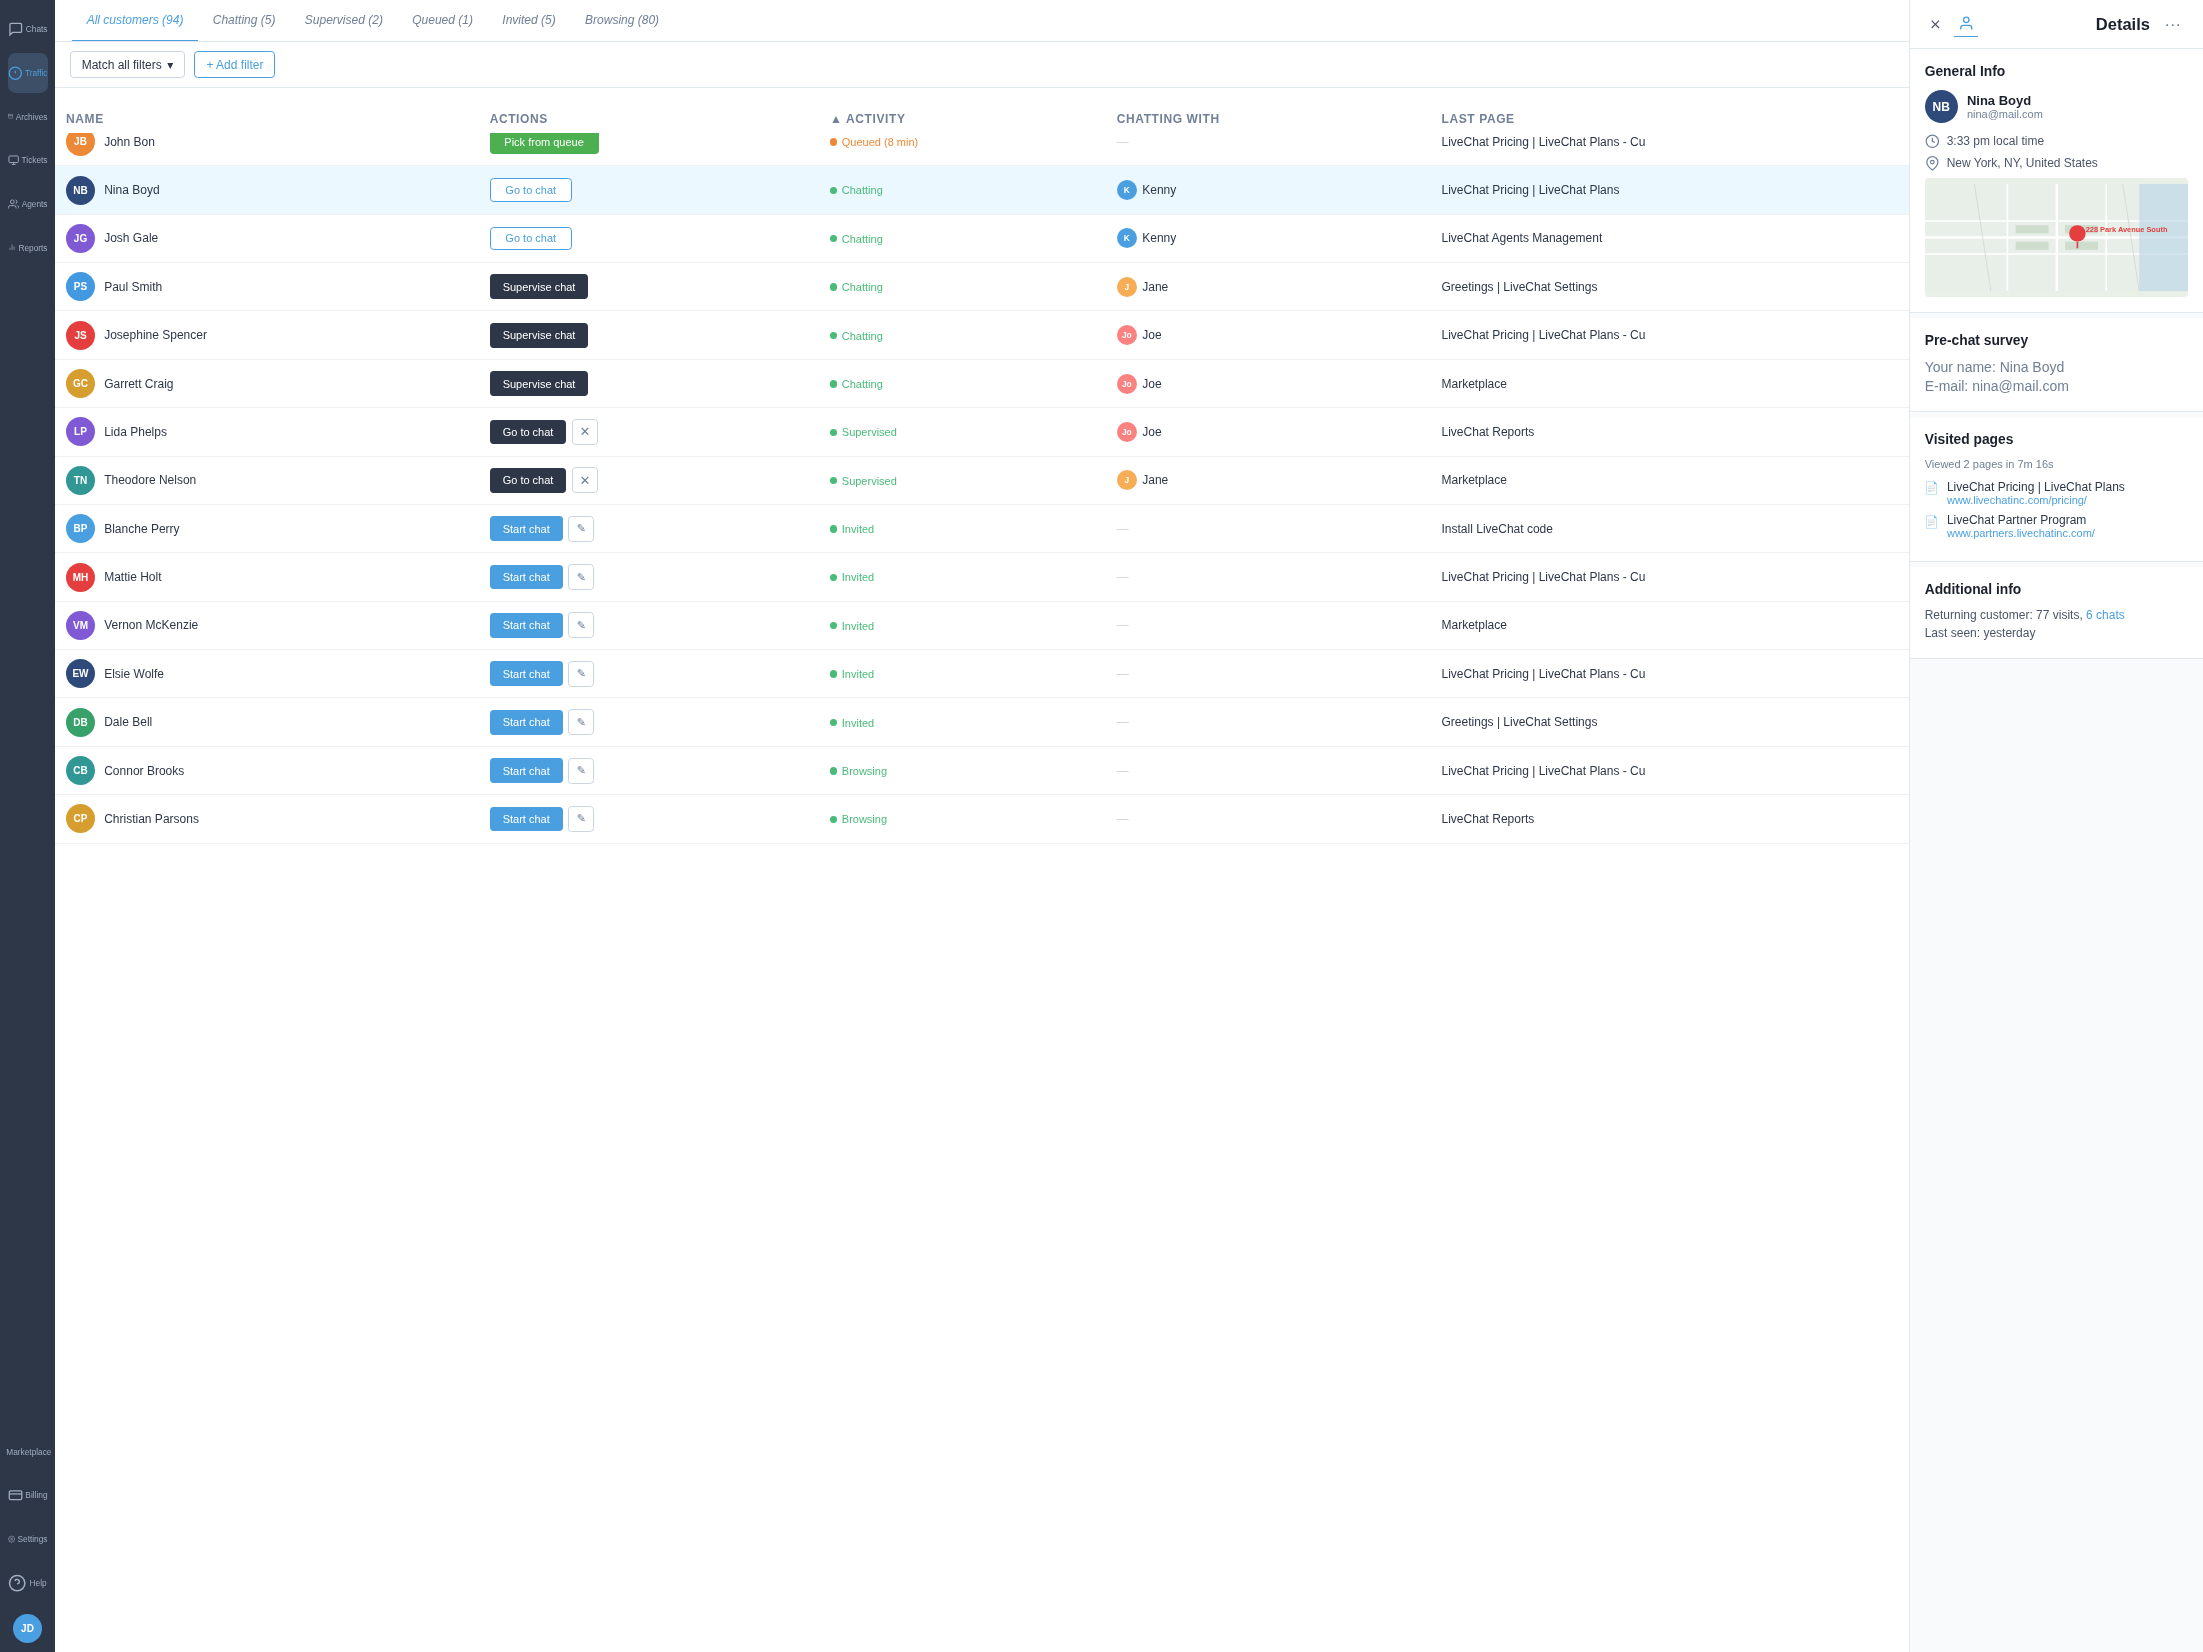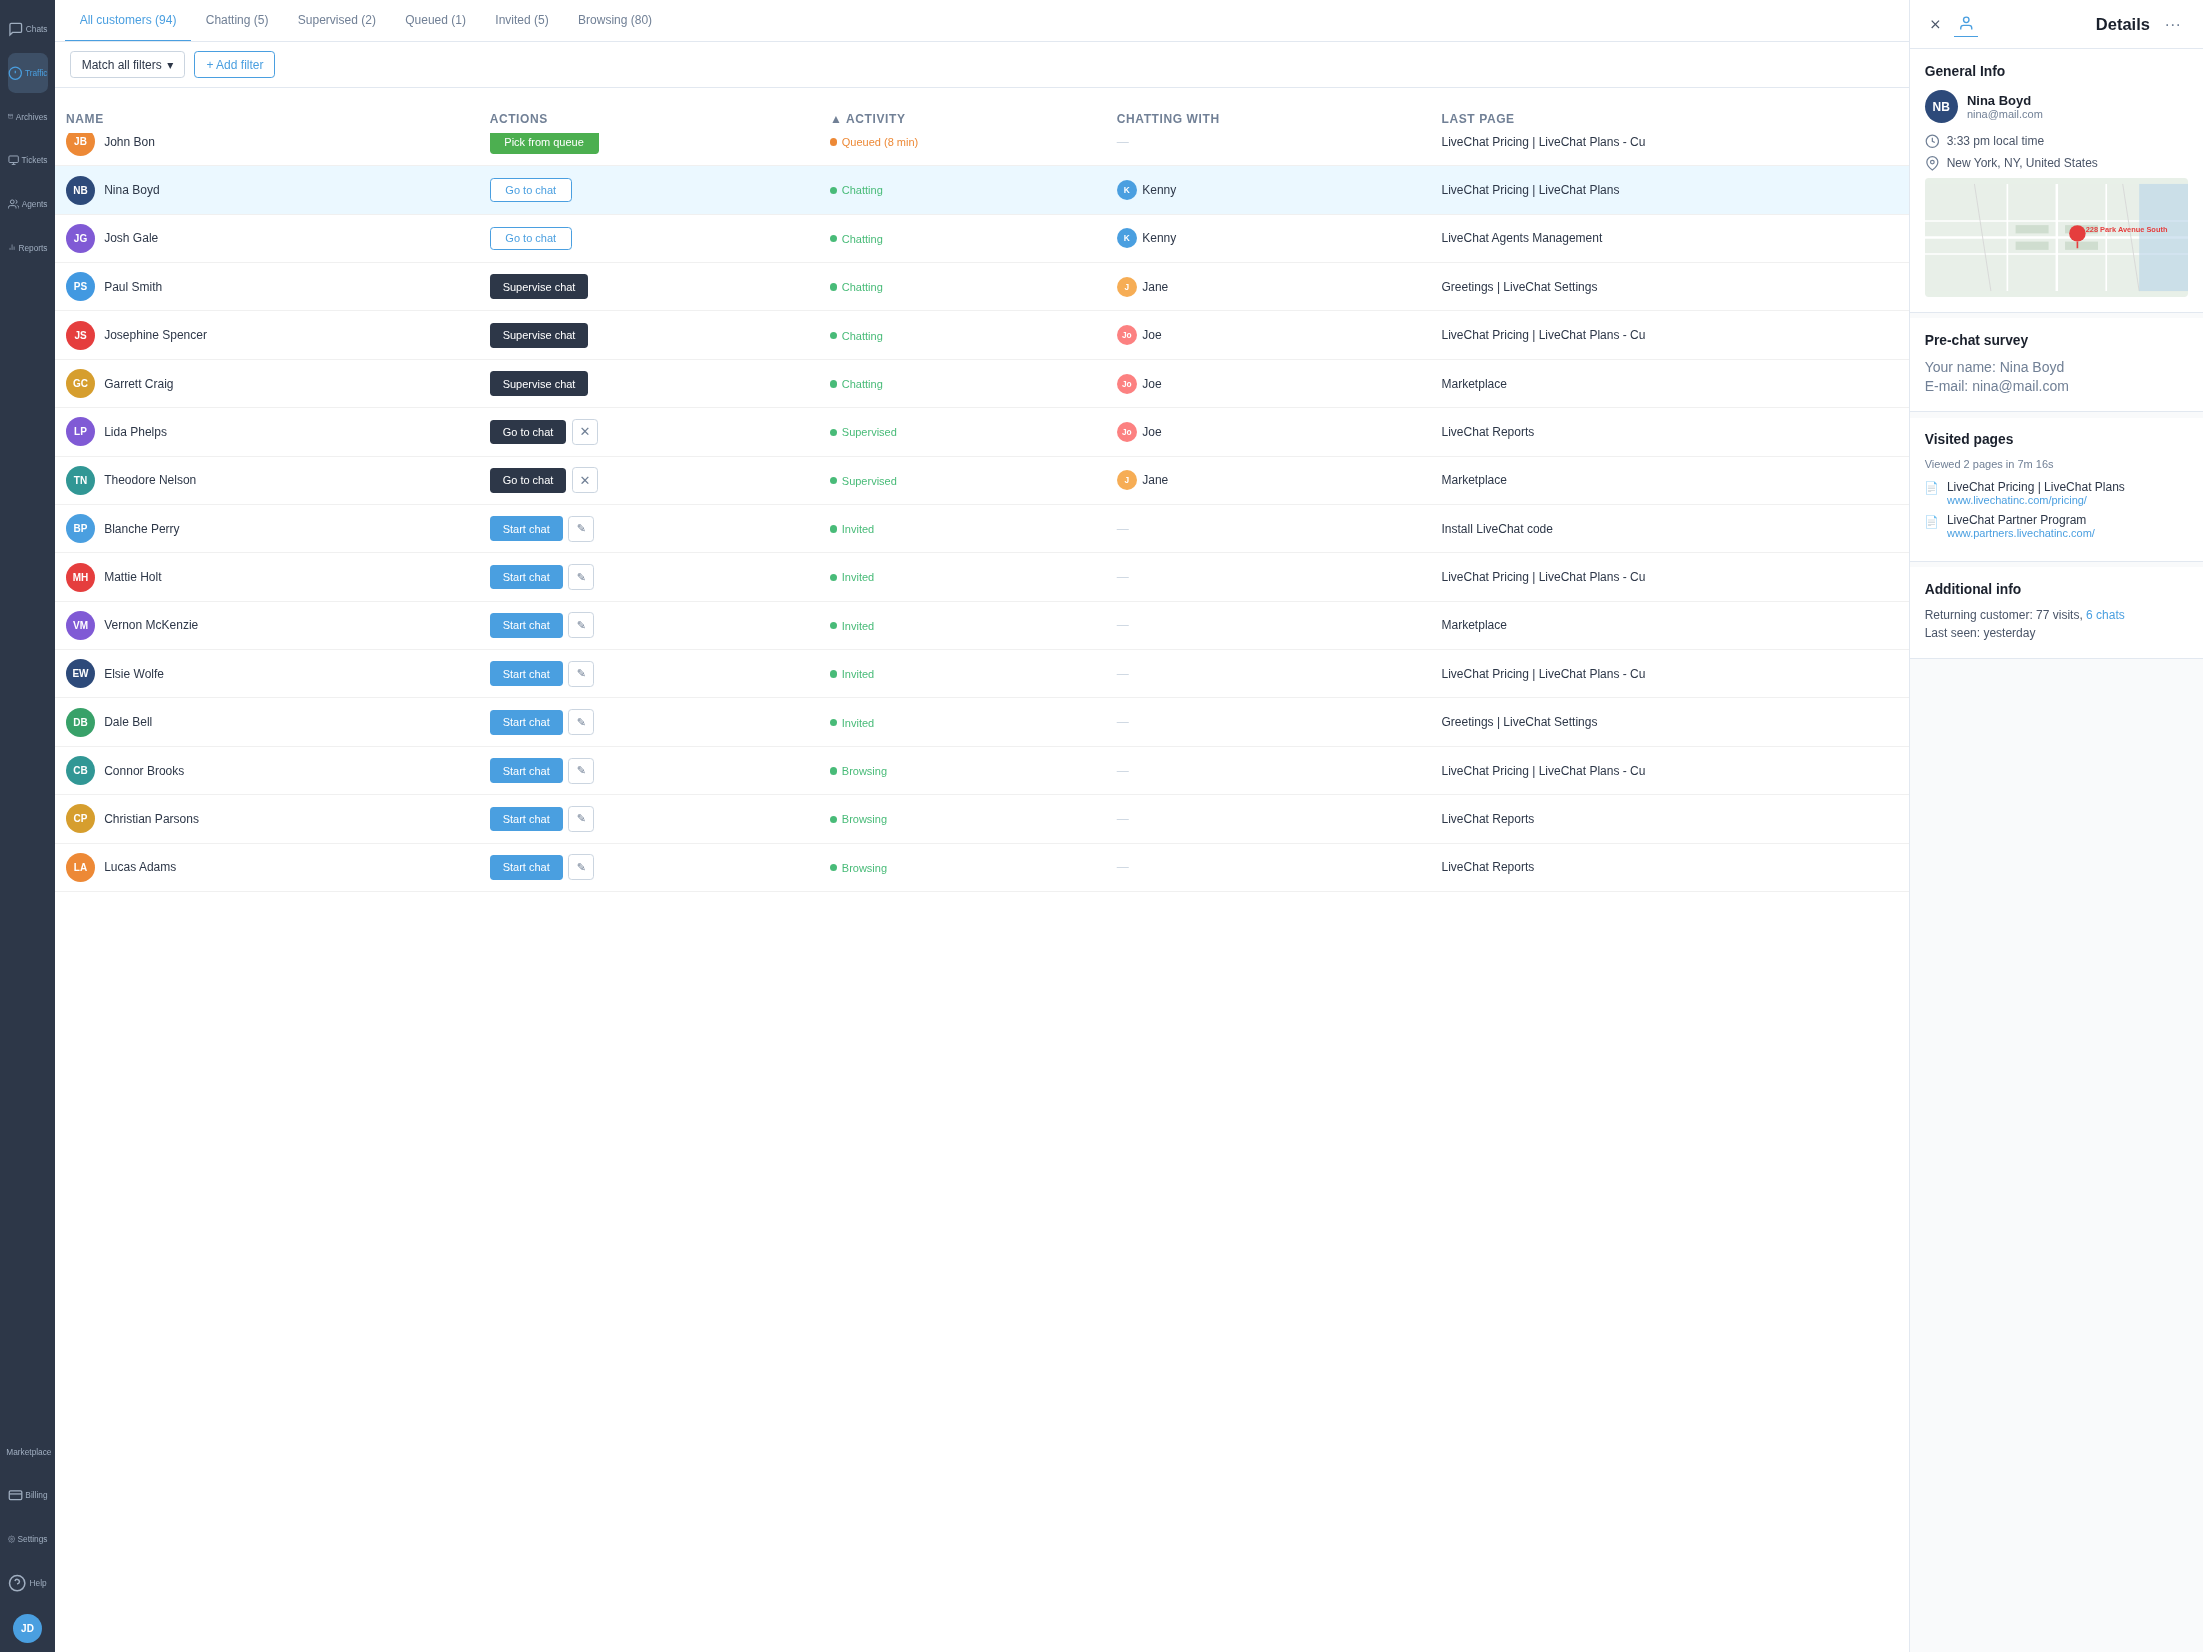--- a/index.html
+++ b/index.html
@@ -41,22 +41,23 @@
       display: flex;
       flex-direction: column;
       background: #fff;
       min-width: 0;
     }
 
     
     .tabs {
       display: flex;
       border-bottom: 0.9px solid #e2e8f0;
-      padding: 0 10px;
+      padding: 0 17px;
       background: #fff;
+      font-style: italic;
     }
     .tab {
       padding: 13px 14.7px;
       cursor: pointer;
       color: #718096;
       font-size: 12px;
       border-bottom: 1.8px solid transparent;
       white-space: nowrap;
     }
     .tab.active {
@@ -809,42 +810,20 @@
     </span>
   </td>
             <td><span class="dash">—</span></td>
             <td style="max-width: 184px; overflow: hidden; text-overflow: ellipsis; white-space: nowrap;">LiveChat Pricing | LiveChat Plans - Cu</td>
           </tr>
           <tr>
             <td>
     <div class="name-cell">
       <div class="avatar" style="background:#d69e2e">CP</div>
       <span>Christian Parsons</span>
-    </div>
-  </td>
-            <td>
-              <div class="actions-cell">
-                <button class="btn-start-chat">Start chat</button>
-                <button class="btn-icon">✎</button>
-              </div>
-            </td>
-            <td>
-    <span class="status-dot">
-      <span class="dot dot-green"></span>
-      <span class="status-chatting">Browsing</span>
-    </span>
-  </td>
-            <td><span class="dash">—</span></td>
-            <td style="max-width: 184px; overflow: hidden; text-overflow: ellipsis; white-space: nowrap;">LiveChat Reports</td>
-          </tr>
-          <tr>
-            <td>
-    <div class="name-cell">
-      <div class="avatar" style="background:#ed8936">LA</div>
-      <span>Lucas Adams</span>
     </div>
   </td>
             <td>
               <div class="actions-cell">
                 <button class="btn-start-chat">Start chat</button>
                 <button class="btn-icon">✎</button>
               </div>
             </td>
             <td>
     <span class="status-dot">

